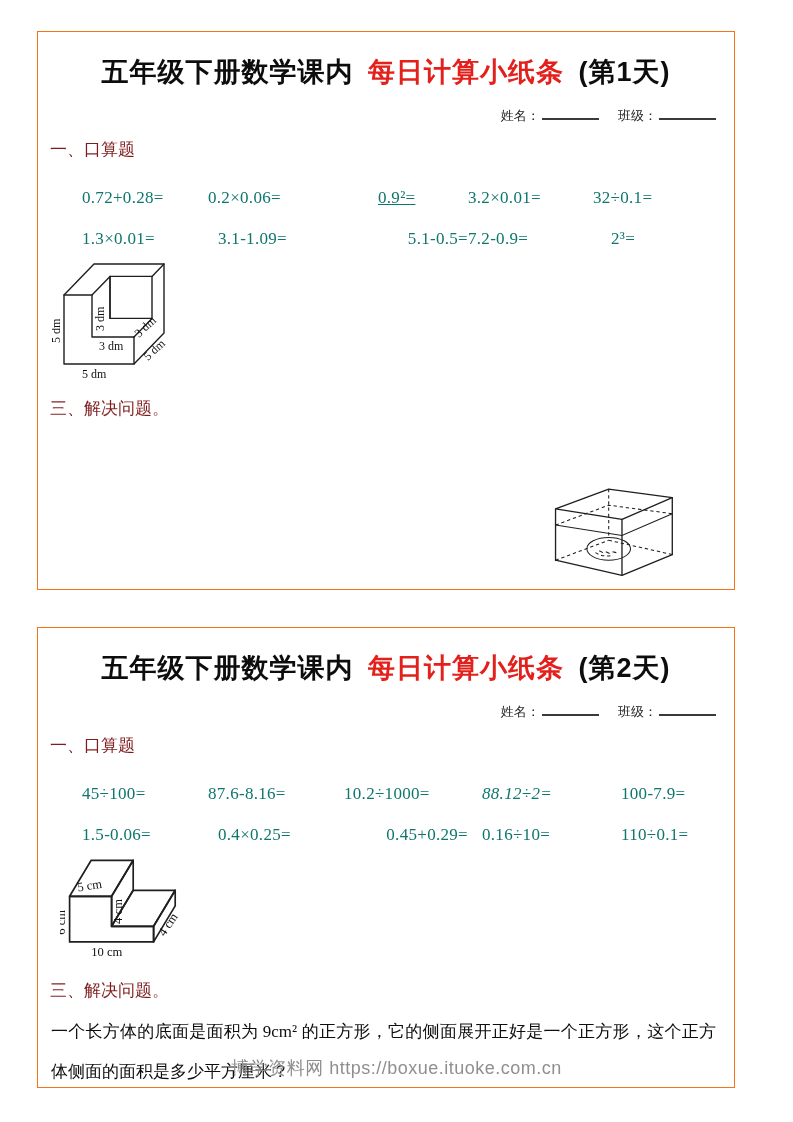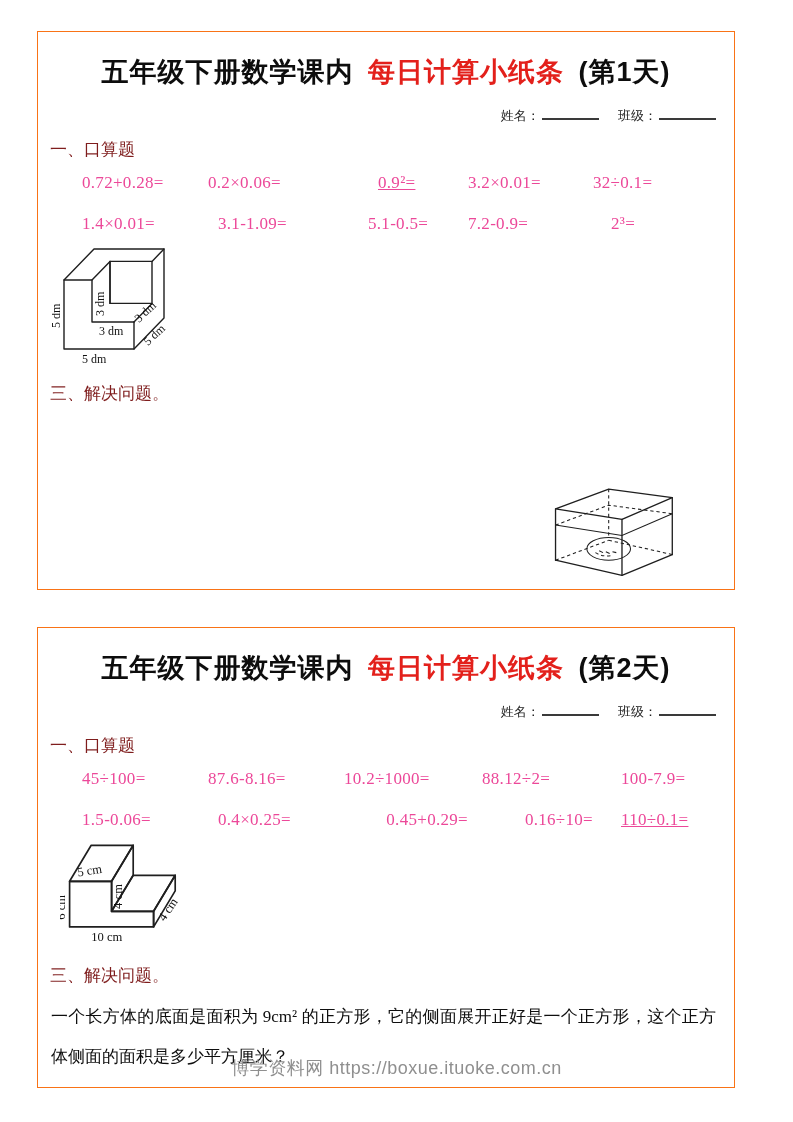--- a/index.html
+++ b/index.html
@@ -25,21 +25,21 @@
     white-space:nowrap;
   }
   .blank{
     display:inline-block;width:57px;height:15px;
     border-bottom:2px solid #3a3a3a;margin:0 0 0 2px;
   }
   .blank.first{margin-right:16px;}
   .sec{margin:13px 0 0 12px;font-size:17px;color:#7f1d1d;}
   .probgrid{
     display:grid;grid-template-columns:126px 136px 124px 125px auto;
-    margin:12px 20px 0 44px;row-gap:21px;font-size:17px;color:#ec4899;
+    margin:27px 20px 0 44px;row-gap:21px;font-size:17px;color:#0f766e;
     letter-spacing:0.3px;white-space:nowrap;
   }
   .fig{display:block;margin:8px 0 0 14px;}
   .fig text{font-family:"Liberation Serif","DejaVu Serif",serif;fill:#111;}
   .wordp{
     margin:10px 18px 0 13px;font-size:16.5px;line-height:1.9;color:#0e0e0e;
     text-align:justify;
   }
   .card1 .wordp{font-weight:bold;font-family:"Liberation Sans","DejaVu Sans",sans-serif;font-size:16px;}
   .card2 .wordp{line-height:2.35;font-size:17px;}
@@ -69,23 +69,23 @@
   </div>
 
   <div class="sec">一、口算题</div>
 
   <div class="probgrid">
     <span>0.72+0.28=</span>
     <span>0.2×0.06=</span>
     <span style="padding-left:34px;text-decoration:underline;">0.9²=</span>
     <span>3.2×0.01=</span>
     <span>32÷0.1=</span>
-    <span>1.4×0.01=</span>
+    <span>1.3×0.01=</span>
     <span style="padding-left:10px;">3.1-1.09=</span>
-    <span style="padding-left:24px;">5.1-0.5=</span>
+    <span style="padding-left:24px;text-align:right;">5.1-0.5=</span>
     <span>7.2-0.9=</span>
     <span style="padding-left:18px;">2³=</span>
   </div>
 
 
   <svg class="fig" width="138" height="127" viewBox="0 26 138 127">
 
     <polygon class="ln" points="12,64 42,33 112,33 112,102 82,133 12,133" fill="#fff"></polygon>
 
     <polyline class="ln" points="12,64 40,64 58,45.4 100,45.4 112,33"></polyline>
@@ -142,27 +142,27 @@
     <span>姓名：</span><span class="blank first"></span>
     <span>班级：</span><span class="blank"></span>
   </div>
 
   <div class="sec">一、口算题</div>
 
   <div class="probgrid">
     <span>45÷100=</span>
     <span>87.6-8.16=</span>
     <span>10.2÷1000=</span>
-    <span style="padding-left:14px;">88.12÷2=</span>
+    <span style="padding-left:14px;font-style:italic;">88.12÷2=</span>
     <span style="padding-left:28px;">100-7.9=</span>
     <span>1.5-0.06=</span>
     <span style="padding-left:10px;">0.4×0.25=</span>
     <span style="padding-left:14px;text-align:right;">0.45+0.29=</span>
-    <span style="padding-left:14px;text-align:right;">0.16÷10=</span>
-    <span style="padding-left:28px;text-decoration:underline;">110÷0.1=</span>
+    <span style="padding-left:14px;">0.16÷10=</span>
+    <span style="padding-left:28px;">110÷0.1=</span>
   </div>
 
 
   <svg class="fig" width="150" height="113" viewBox="0 0 125 94" style="margin-left:22px;">
 
     <polygon class="ln" points="8,36 43,36 43,61 78,61 78,74 8,74" fill="#fff"></polygon>
 
     <polygon class="ln" points="8,36 43,36 61,6 26,6" fill="#fff"></polygon>
 
     <polygon class="ln" points="43,36 61,6 61,31 43,61" fill="#fff"></polygon>

